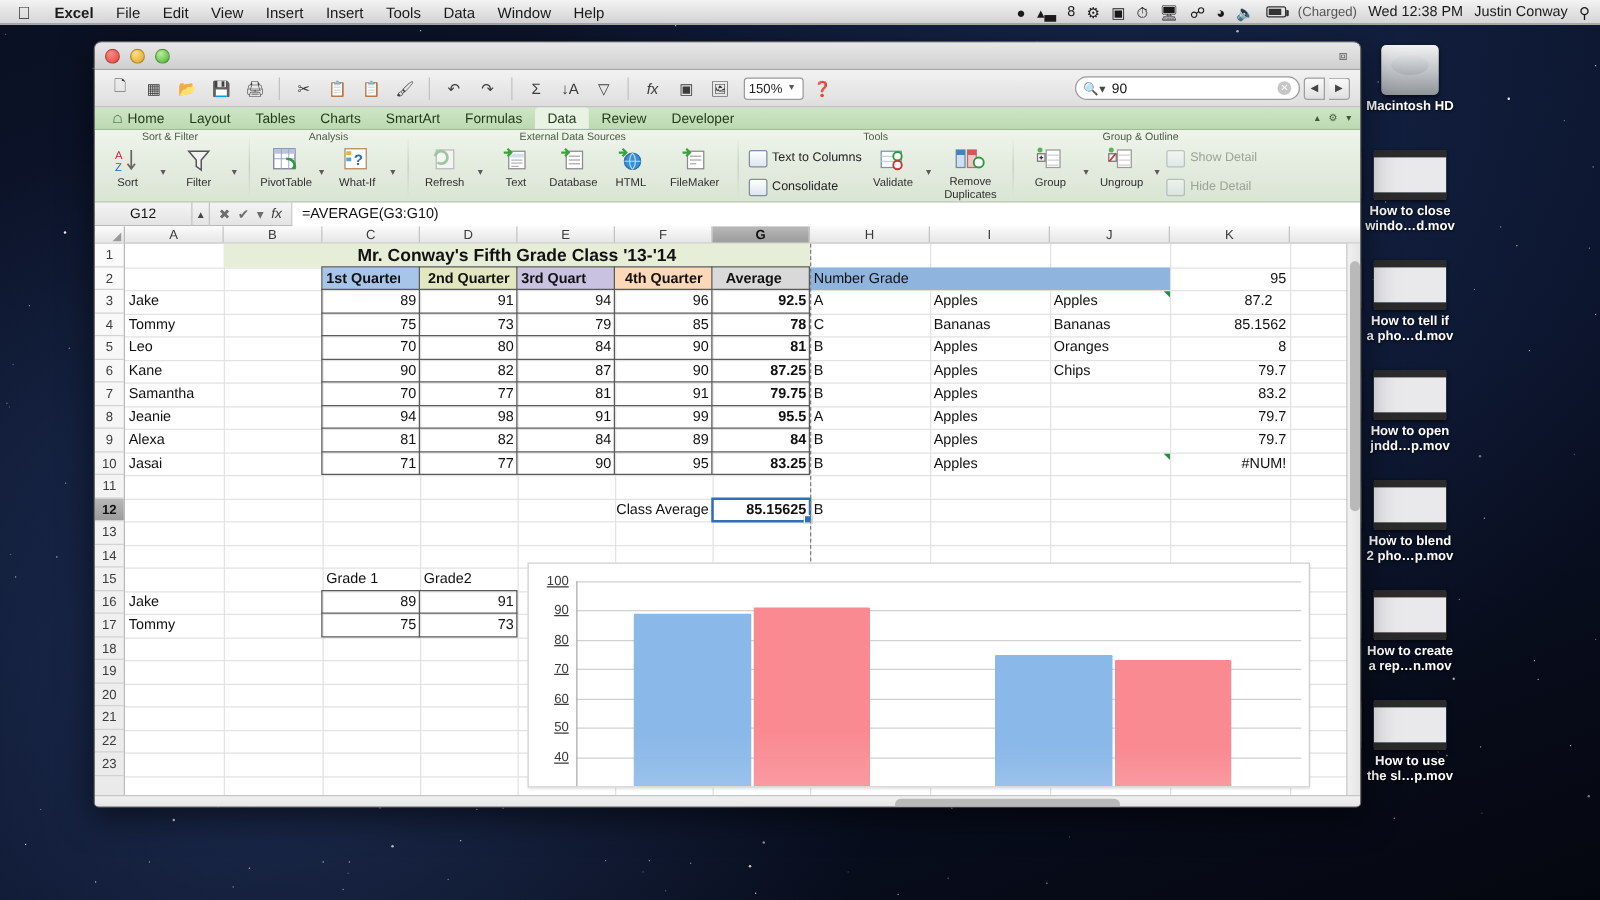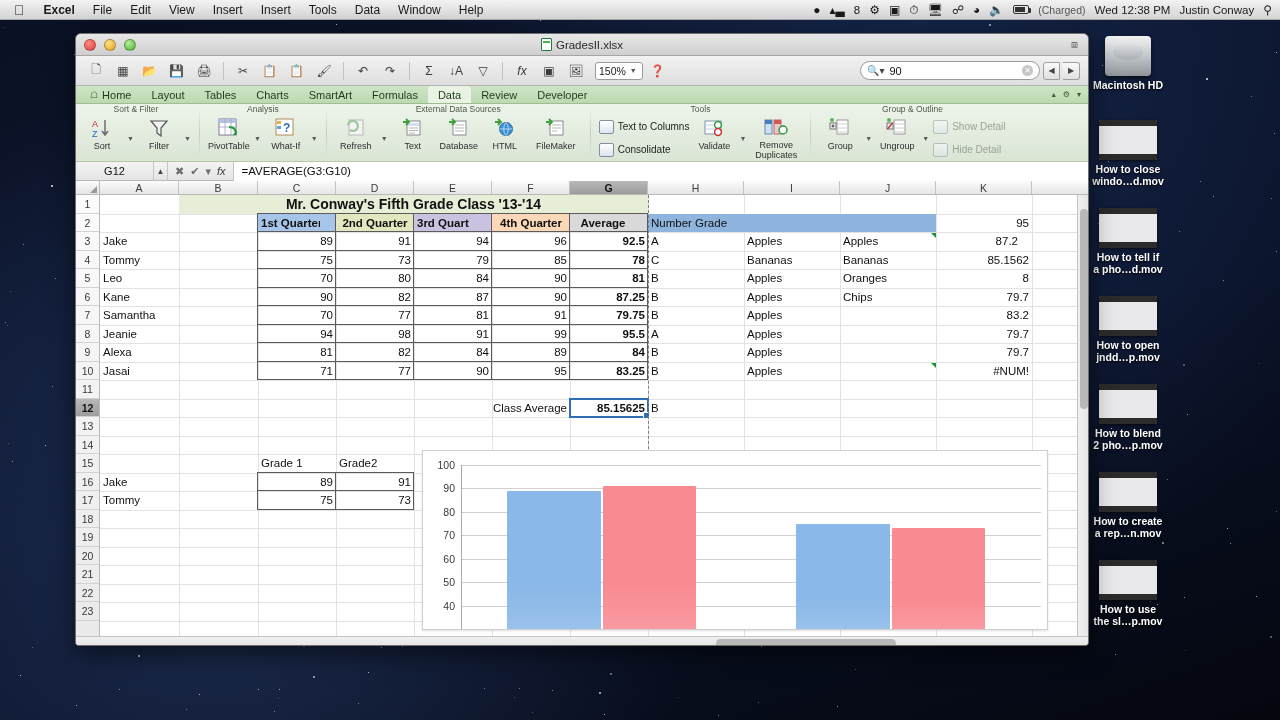--- a/index.html
+++ b/index.html
@@ -155,21 +155,21 @@
   .selbox:after{content:""; position:absolute; right:-3px; bottom:-3px; width:5px;height:5px; background:#2f6fb5; border:1px solid #fff;}
   .dashv{position:absolute; width:0; border-left:1px dashed #7f7f7f;}
   .cmark{position:absolute; width:0;height:0;border-top:5px solid #1e8f3a; border-left:5px solid transparent;}
 
   
   .chartobj{
     position:absolute; background:#fff; border:1px solid #cfcfcf; box-shadow:0 1px 2px rgba(0,0,0,.12);
     overflow:hidden;
   }
   .chart-inner{position:relative; width:100%; height:100%;}
-  .ytick{position:absolute; right:0; font-size:10.5px; color:#3a3a3a; text-align:right; width:26px; line-height:10px;}
+  .ytick{position:absolute; right:0; font-size:10.5px; color:#3a3a3a; text-align:right; width:26px; line-height:10px;text-decoration:underline;}
   .cgrid{position:absolute; height:1px; background:#d0d0d0;}
   .caxis{position:absolute; width:1px; background:#a9a9a9;}
   .bar{position:absolute; border-radius:1px 1px 0 0;}
 
   
   .vsb{position:absolute; right:0; top:14px; width:13px; bottom:0; background:linear-gradient(90deg,#f0f0f0,#e4e4e4); border-left:1px solid #c5c5c5;}
   .vthumb{position:absolute; left:2px; right:2px; top:14px; height:200px; background:#b9b9b9; border-radius:5px;}
   .hsbrow{height:13px; background:linear-gradient(180deg,#f0f0f0,#e2e2e2); border-top:1px solid #c5c5c5; position:relative;}
   .hthumb{position:absolute; top:2px; height:9px; background:#b9b9b9; border-radius:5px;}
 
@@ -601,24 +601,20 @@
   </div>
 
   <div class="xlwin">
 
     <div class="titlebar">
       <div class="traffic">
         <span class="tl r"></span>
         <span class="tl y"></span>
         <span class="tl g"></span>
       </div>
-      <div class="wtitle">
-        <span class="xlicon"></span>
-        <span>GradesII.xlsx</span>
-      </div>
       <span class="expand">⧈</span>
     </div>
 
     <div class="stdbar">
       <span class="tbtn">🗋</span>
       <span class="tbtn">▦</span>
       <span class="tbtn">📂</span>
       <span class="tbtn">💾</span>
       <span class="tbtn">🖨</span>
       <span class="tsep"></span>

